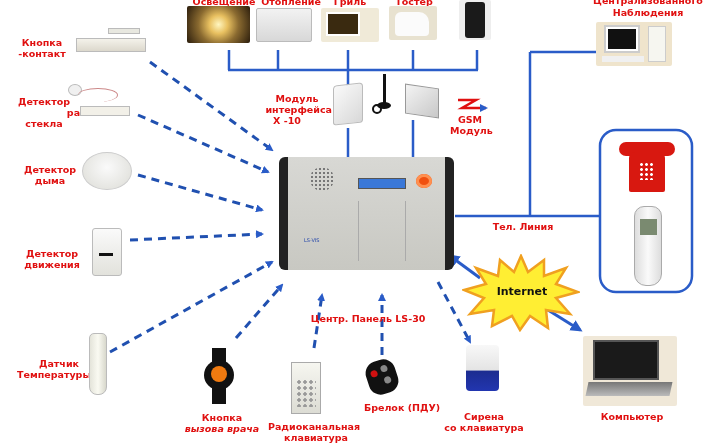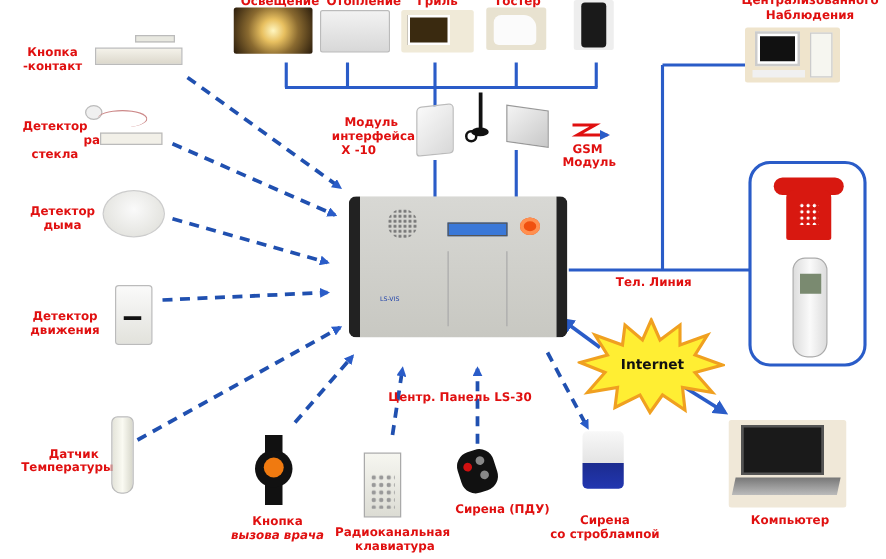--- a/index.html
+++ b/index.html
@@ -174,17 +174,17 @@
   <div style="position:absolute;left:4px;top:16px;width:20px;height:28px;background:radial-gradient(#999 1.5px,transparent 2px) 0 0/6px 6px;"></div>
 </div>
 <div class="lbl" style="left:268px;top:421px;width:92px;text-align:right;">Радиоканальная</div>
 <div class="lbl" style="left:276px;top:432px;width:80px;">клавиатура</div>
 
 <div class="dev" style="left:367px;top:360px;width:30px;height:34px;background:#111;border-radius:12px;transform:rotate(-18deg);">
   <div style="position:absolute;left:5px;top:8px;width:7px;height:7px;background:#d01010;border-radius:50%;"></div>
   <div style="position:absolute;left:16px;top:6px;width:7px;height:7px;background:#888;border-radius:50%;"></div>
   <div style="position:absolute;left:16px;top:18px;width:7px;height:7px;background:#888;border-radius:50%;"></div>
 </div>
-<div class="lbl" style="left:360px;top:402px;width:84px;">Сирена (ПДУ)</div>
+<div class="lbl" style="left:360px;top:402px;width:84px;">Брелок (ПДУ)</div>
 
 <div class="dev" style="left:466px;top:345px;width:33px;height:46px;border-radius:4px;background:linear-gradient(#f8f8f8 0,#e4e4e4 55%,#1c2c90 56%,#2236b0 100%);"></div>
 <div class="lbl" style="left:456px;top:411px;width:56px;">Сирена</div>
-<div class="lbl" style="left:440px;top:422px;width:88px;">со строблампой</div>
+<div class="lbl" style="left:440px;top:422px;width:88px;">со клавиатура</div>
 
 </body></html>

